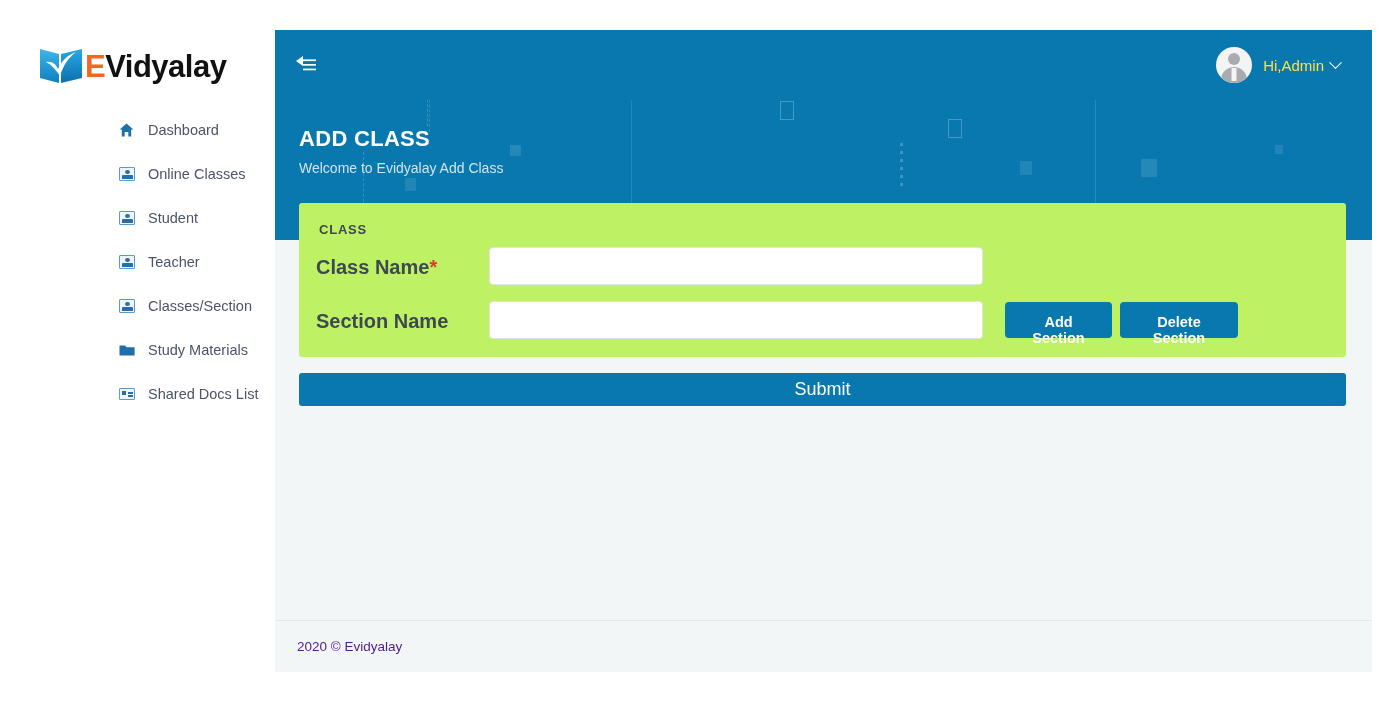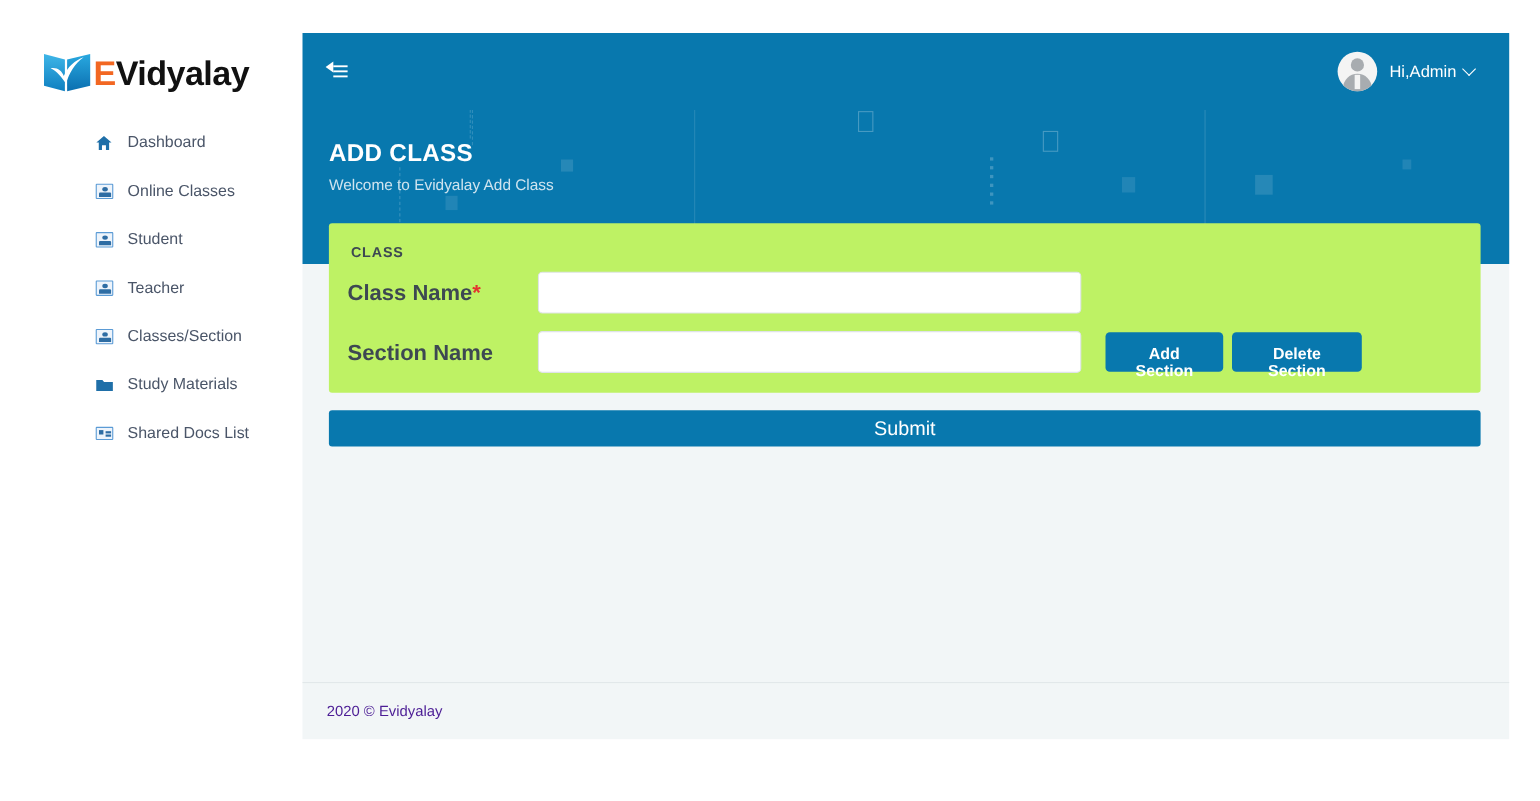--- a/index.html
+++ b/index.html
@@ -46,20 +46,21 @@
   #nav {
     position: absolute; left: 0; top: 108px;
     width: 275px;
   }
   .nav-item {
     display: flex;
     align-items: center;
     height: 44px;
     padding-left: 86px;
     cursor: pointer;
+    margin-left: 32px;
   }
   .nav-icon {
     width: 17px; height: 15px;
     margin-right: 13px;
     flex: 0 0 auto;
     display: flex; align-items: center; justify-content: center;
   }
   .nav-label {
     font-size: 14.5px;
     color: #4a5568;
@@ -151,21 +152,21 @@
     background: #a8acb0;
   }
   #avatar .tie {
     position: absolute; left: 50%; top: 21px;
     transform: translateX(-50%);
     width: 5px; height: 13px;
     background: #f4f4f4;
   }
   #user-name {
     font-size: 15px;
-    color: #ffffff;
+    color: #fde047;
     margin-right: 7px;
     white-space: nowrap;
   }
   .chev-down {
     width: 9px; height: 9px;
     border-right: 1.6px solid #ffffff;
     border-bottom: 1.6px solid #ffffff;
     transform: rotate(45deg) translate(-2px,-2px);
   }
 

